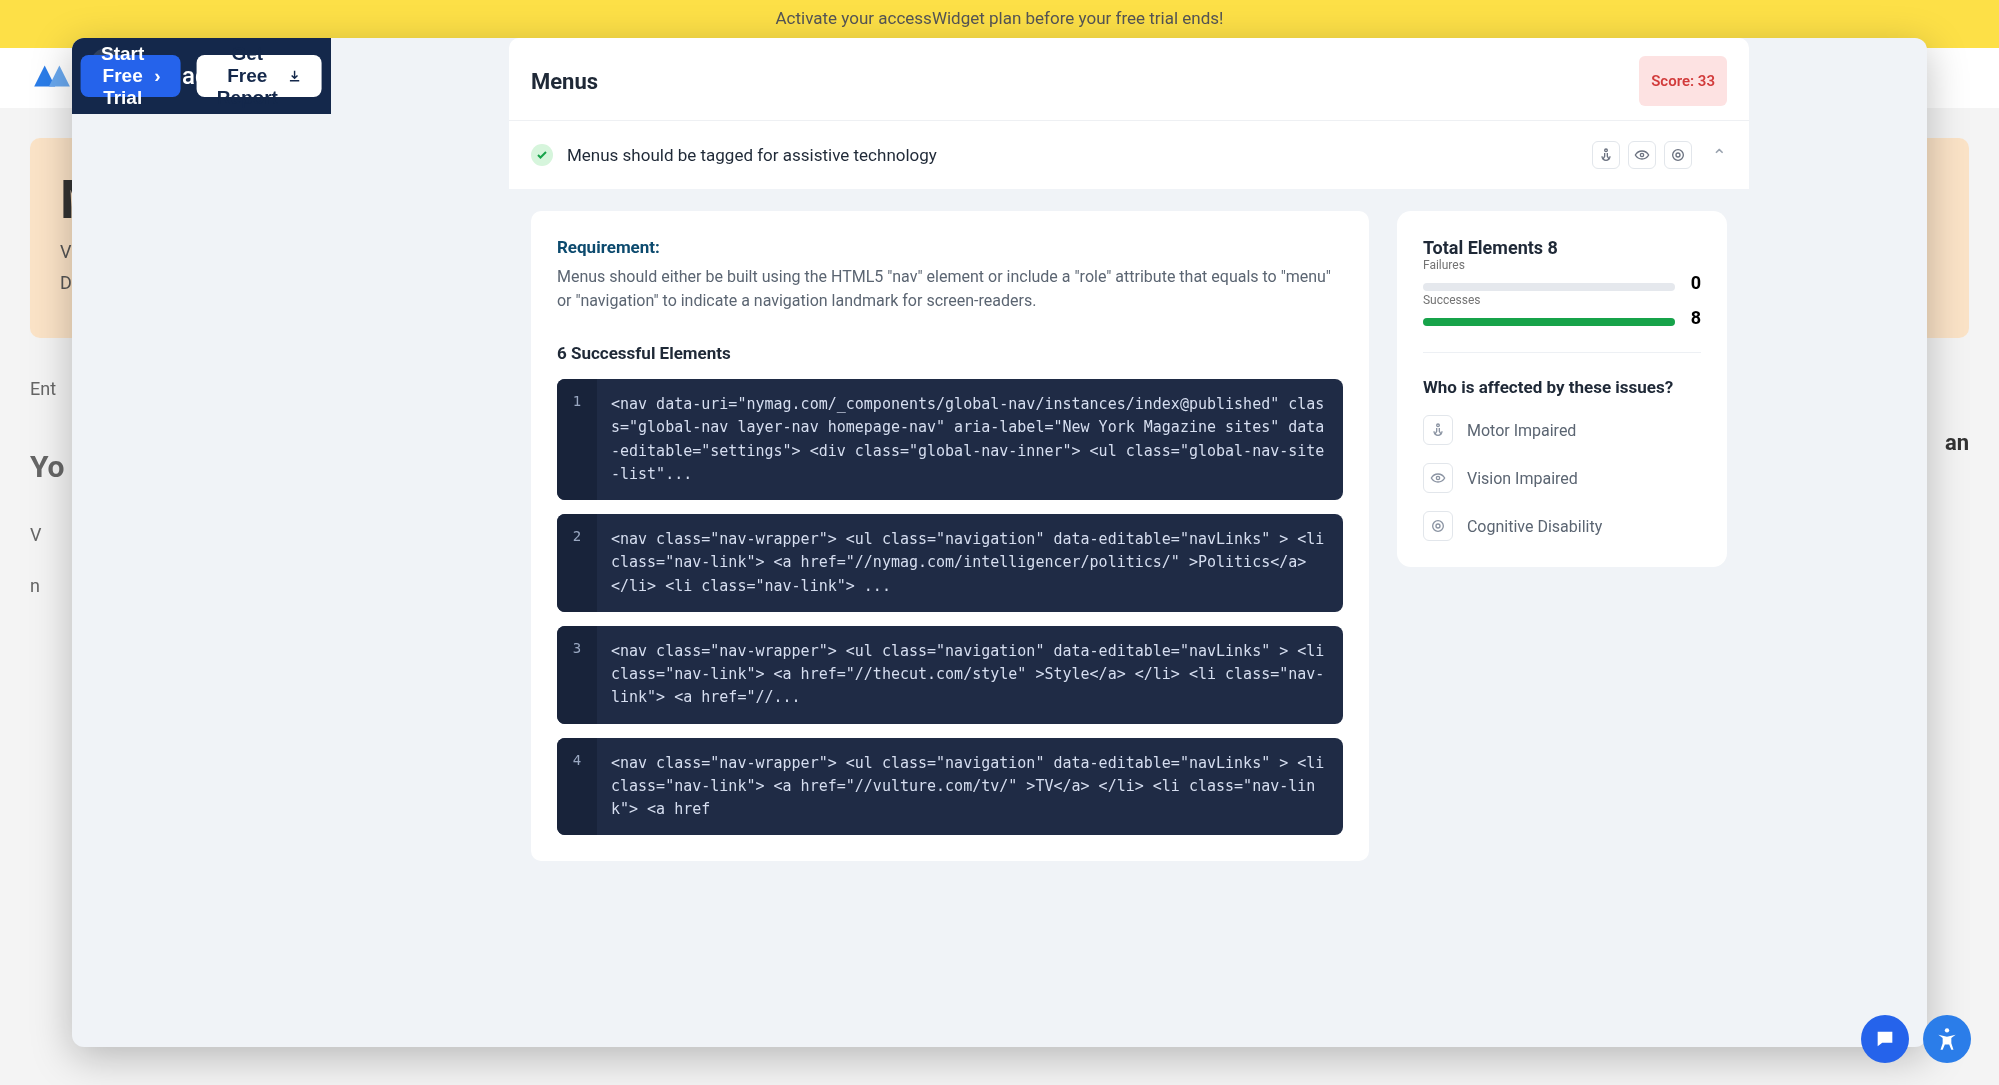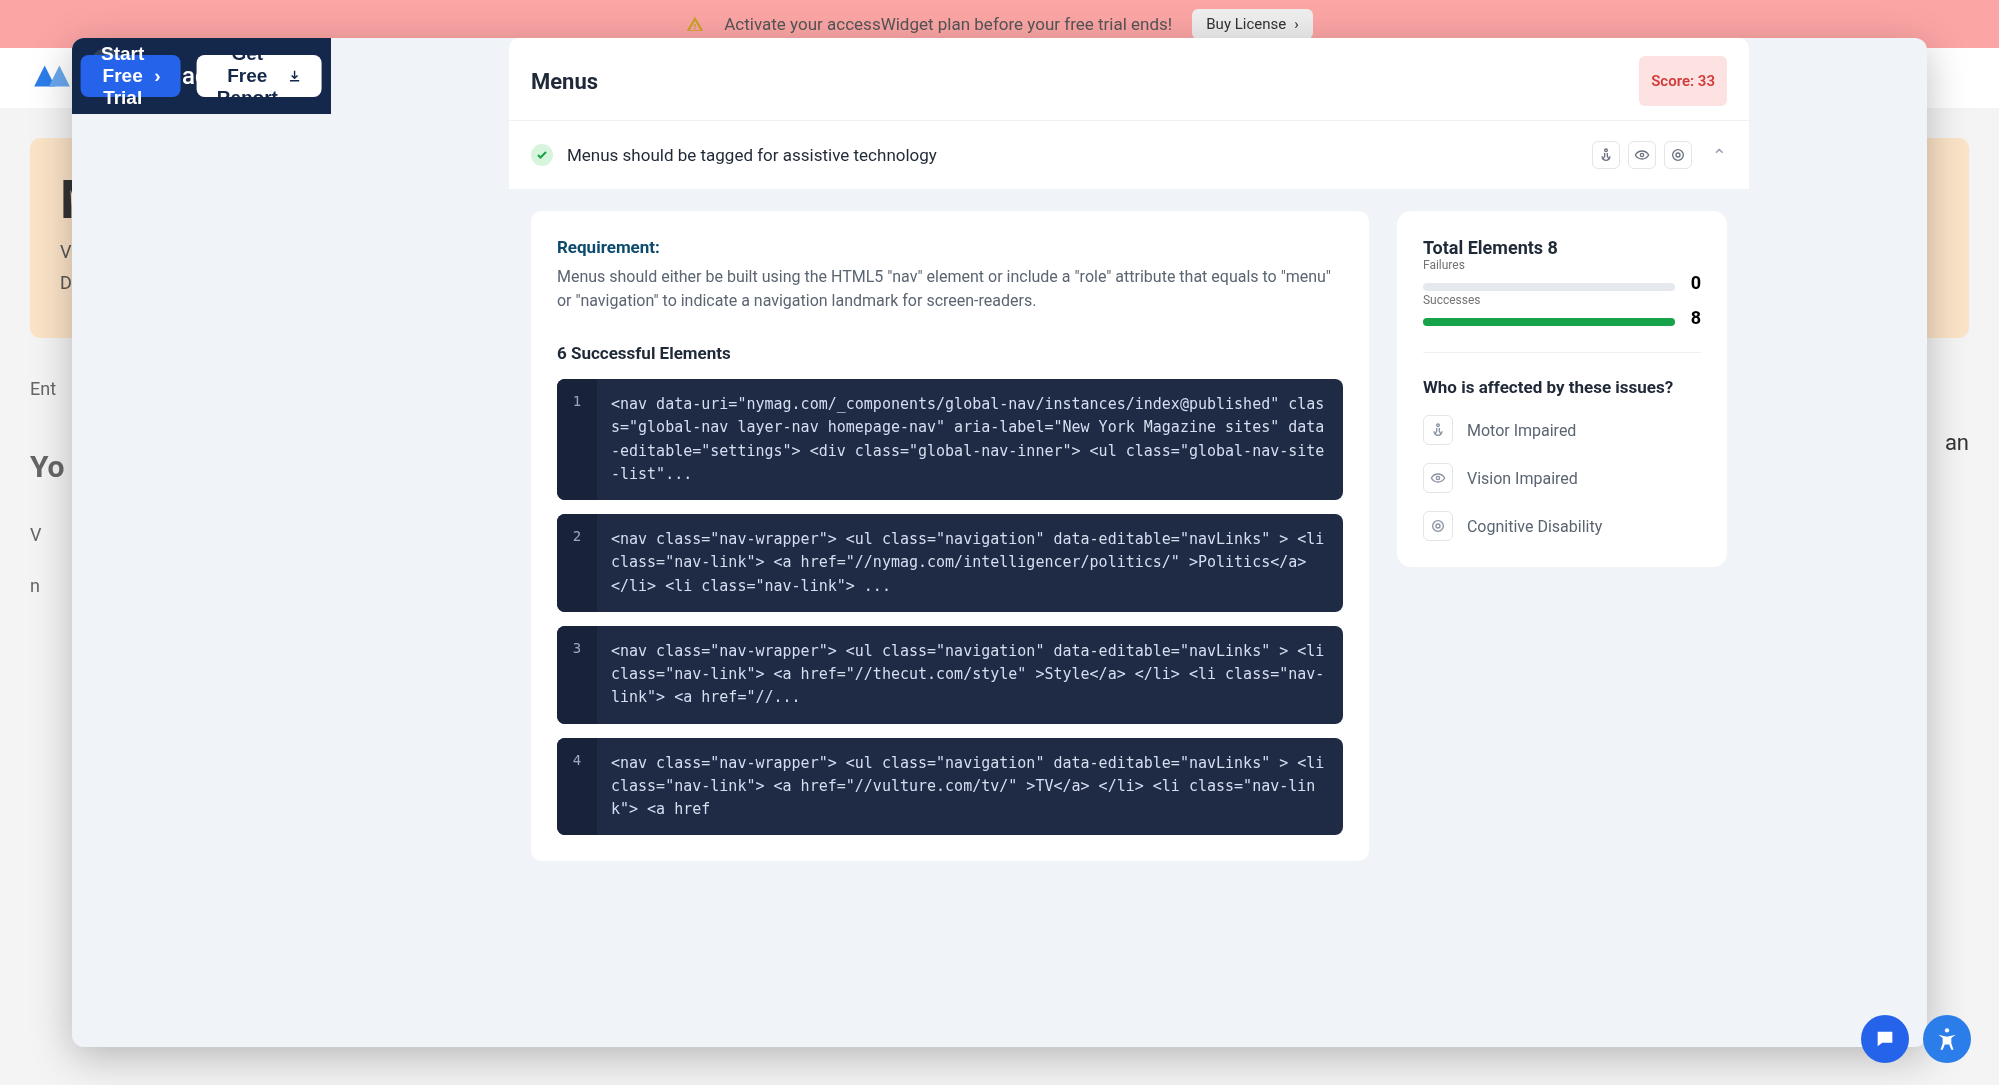--- a/index.html
+++ b/index.html
@@ -1,21 +1,21 @@
 <!DOCTYPE html>
 <html><head>
 <meta charset="utf-8">
 <style>
   * { box-sizing: border-box; margin: 0; padding: 0; }
   html, body { width: 100%; height: 100%; font-family: -apple-system, BlinkMacSystemFont, "Segoe UI", Roboto, sans-serif; }
   body { background: #f4f4f4; position: relative; overflow: hidden; }
 
   
   .bg-layer { position: absolute; inset: 0; }
-  .bg-banner { height: 48px; background: #fca5a5; display:flex; align-items:center; justify-content:center; gap:20px; font-size:17px; color:#555; }
+  .bg-banner { height: 48px; background: #fde047; display:flex; align-items:center; justify-content:center; gap:20px; font-size:17px; color:#555;flex-direction:column; }
   .bg-banner .warn { color:#c9a227; }
   .bg-banner .buy { background:#eee; border-radius:6px; padding:6px 14px; font-size:15px; color:#333; display:flex; align-items:center; gap:8px; }
   .bg-strip { height:60px; background:#fff; display:flex; align-items:center; padding:0 30px; }
   .bg-logo { width:42px; height:42px; }
   .bg-main { padding:30px; }
   .bg-hero { background:#fbe3c7; border-radius:10px; padding:30px; height:200px; }
   .bg-hero h1 { font-size:54px; color:#333; }
   .bg-hero p { font-size:18px; color:#555; margin-top:10px; }
   .bg-sub { margin-top:30px; font-size:18px; color:#666; }
 
@@ -99,21 +99,21 @@
     <div class="bg-hero">
       <h1>M</h1>
       <p>Vi</p>
       <p>Do</p>
     </div>
     <p class="bg-sub" style="margin-top:40px">Ent</p>
     <h2 class="bg-sub" style="font-size:30px;font-weight:700;margin-top:50px">Yo</h2>
     <p class="bg-sub" style="margin-top:40px">V</p>
     <p class="bg-sub" style="margin-top:30px">n</p>
   </div>
-  <div style="position:absolute; right:30px; top:430px; font-size:22px; color:#333; font-weight:400">an</div>
+  <div style="position:absolute; right:30px; top:430px; font-size:22px; color:#333; font-weight:700">an</div>
 </div>
 
 <div class="modal">
   <div class="modal-header">
     <div class="modal-close">
       <svg width="14" height="14" viewBox="0 0 14 14" stroke="#fff" stroke-width="2">
           <path d="M2 2 L12 12 M12 2 L2 12"></path>
         </svg>
     </div>
     <div class="brand">

